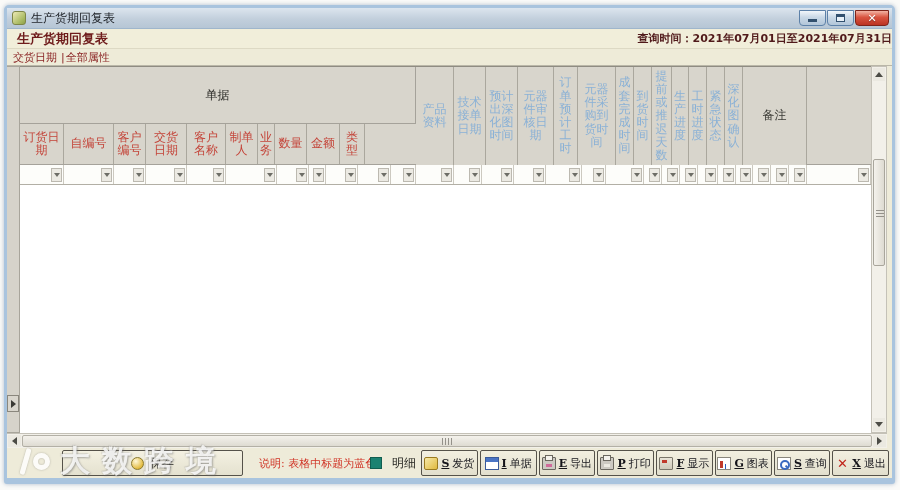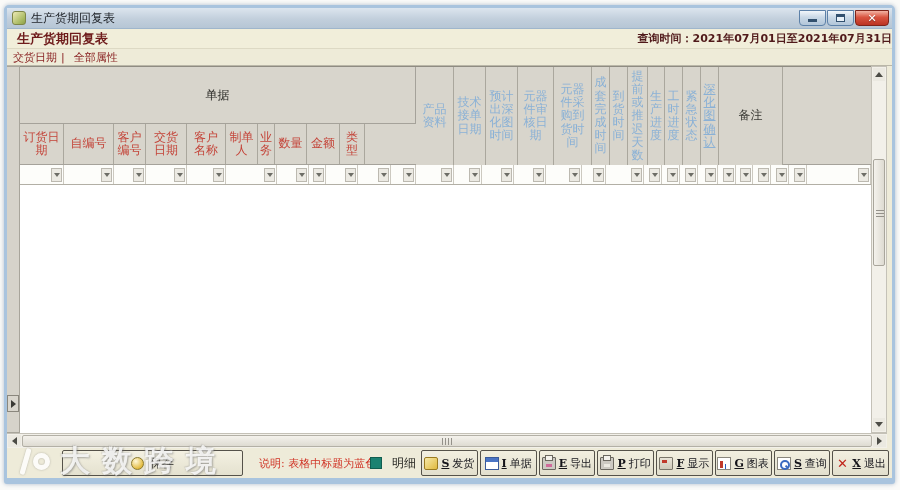--- a/index.html
+++ b/index.html
@@ -148,21 +148,21 @@
     </div>
 
     <div class="band">
       <span class="page-title">生产货期回复表</span>
       <span class="query-time">查询时间：2021年07月01日至2021年07月31日</span>
     </div>
 
     <div class="menubar">
       <span>交货日期</span>
       <span class="sep">|</span>
-      <span style="margin-left:9px">全部属性</span>
+      <span style="margin-left:1px">全部属性</span>
     </div>
 
     <div class="grid-area">
       <div class="left-strip">
         <span class="strip-btn">
             <span class="tri-right"></span>
           </span>
       </div>
 
       <div class="grid-main">
@@ -180,28 +180,29 @@
                 <div class="hcell red" style="width: 32px;">数量</div>
                 <div class="hcell red" style="width: 33px;">金额</div>
                 <div class="hcell red" style="width: 25px;">类型</div>
               </div>
           </div>
 
         <div class="hcell blue tall" style="width: 38px;">产品资料</div>
             <div class="hcell blue tall" style="width: 32px;">技术接单日期</div>
             <div class="hcell blue tall" style="width: 32px;">预计出深化图时间</div>
             <div class="hcell blue tall" style="width: 36px;">元器件审核日期</div>
+            <div class="hcell blue tall" style="width: 24px;">订单预计工时</div>
             <div class="hcell blue tall" style="width: 38px;">元器件采购到货时间</div>
             <div class="hcell blue tall" style="width: 18px;">成套完成时间</div>
             <div class="hcell blue tall" style="width: 18px;">到货时间</div>
             <div class="hcell blue tall" style="width: 20px;">提前或推迟天数</div>
             <div class="hcell blue tall" style="width: 17px;">生产进度</div>
             <div class="hcell blue tall" style="width: 18px;">工时进度</div>
             <div class="hcell blue tall" style="width: 18px;">紧急状态</div>
-            <div class="hcell blue tall" style="width: 18px; text-decoration: underline;">深化图确认</div>
+            <div class="hcell blue tall" style="width: 18px;">深化图确认</div>
             <div class="hcell black tall" style="width: 64px;">备注</div>
           </div>
         <div class="filter-row" id="filter-row">
             <div class="fcell" style="width: 44px;">
               <span class="combo">
                 <span class="tri-down"></span>
               </span>
             </div>
             <div class="fcell" style="width: 50px;">
               <span class="combo">

